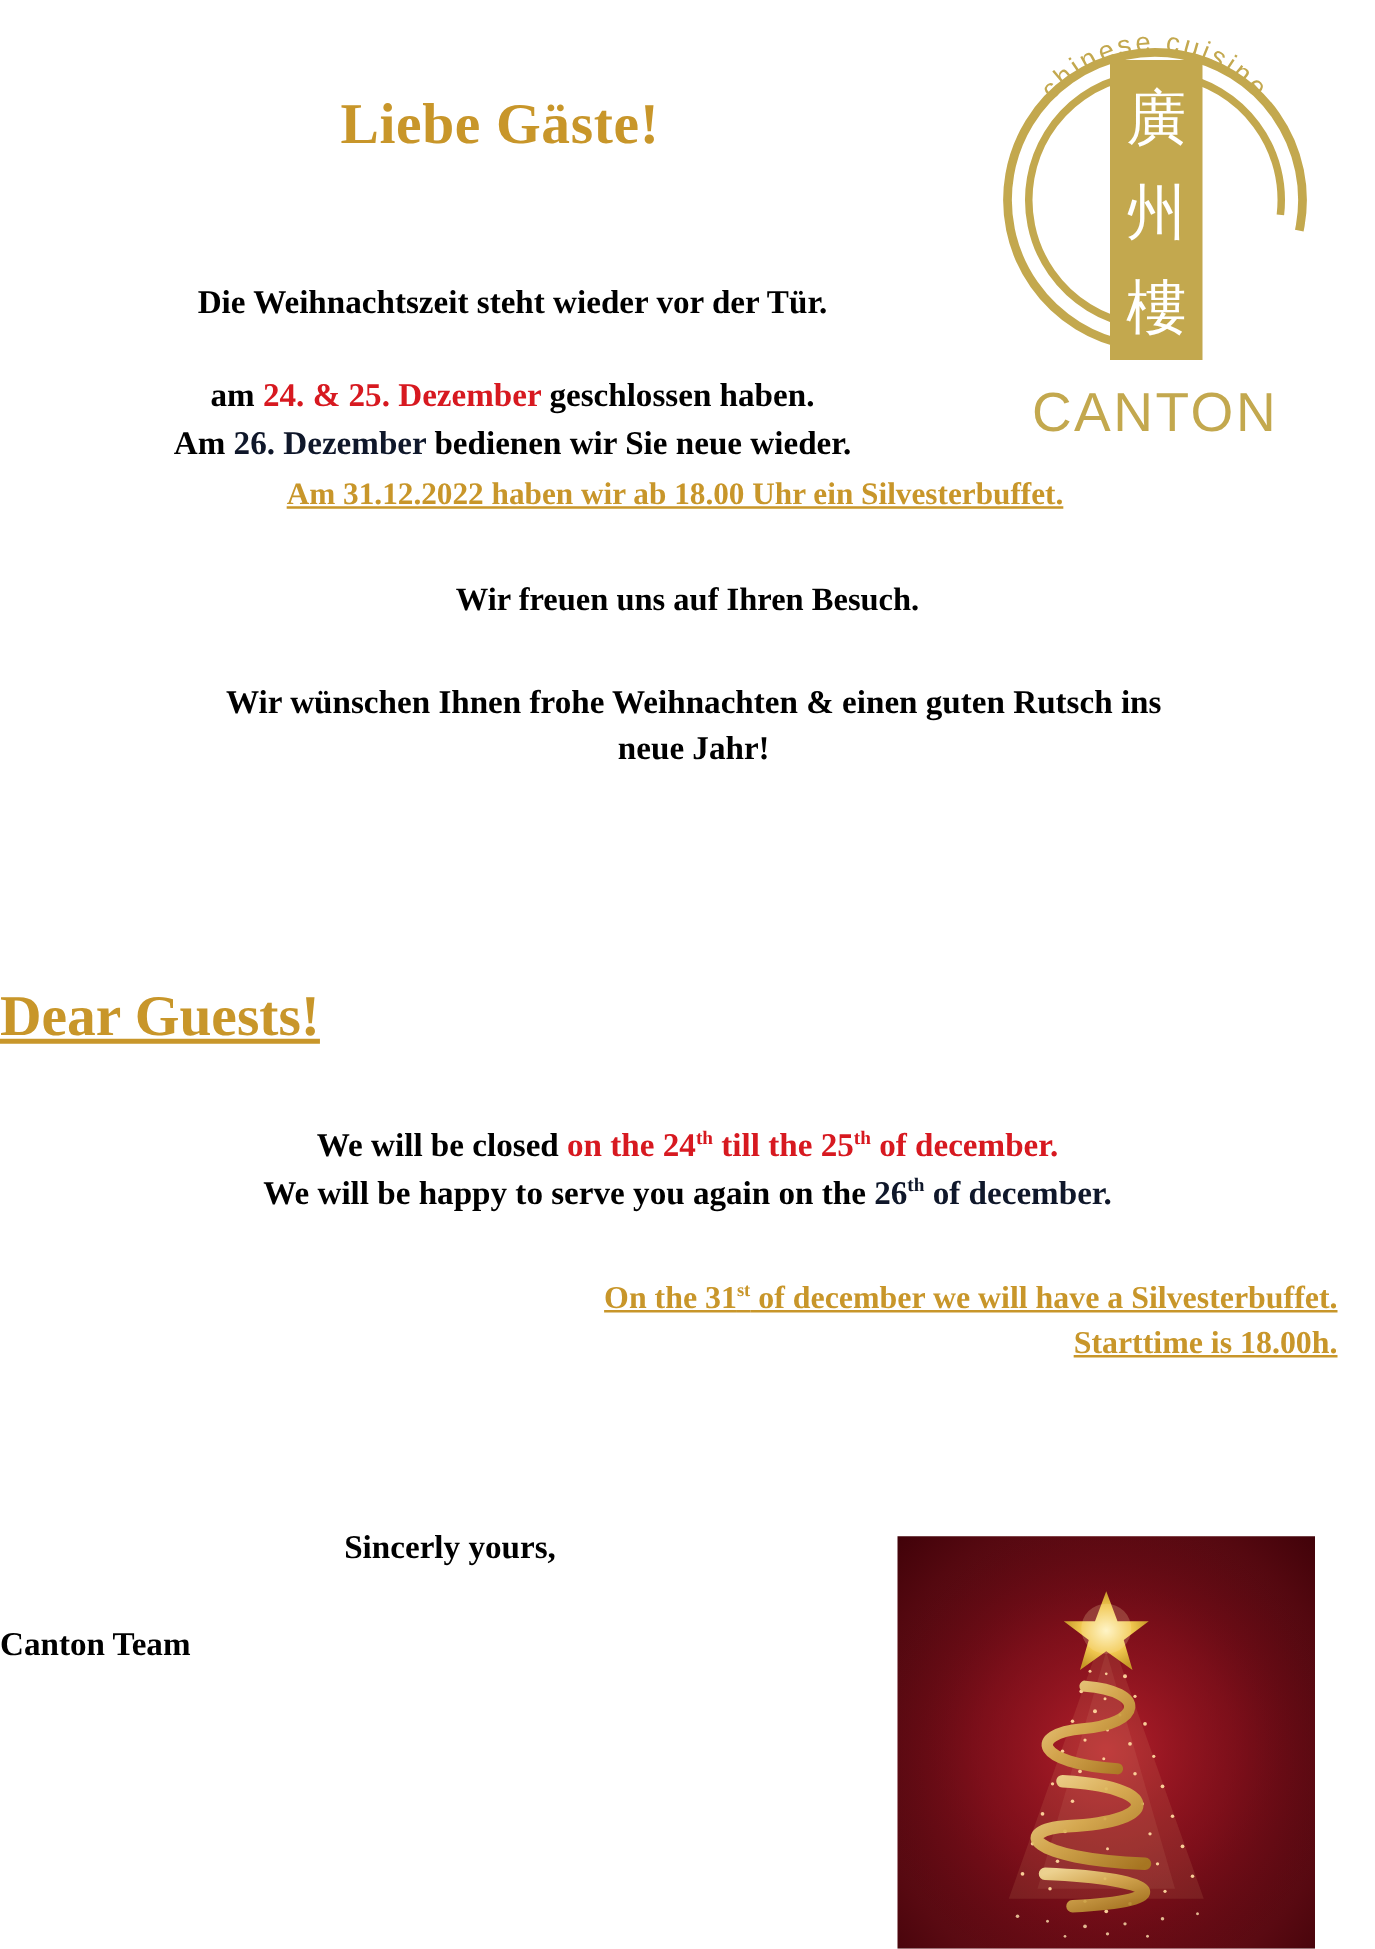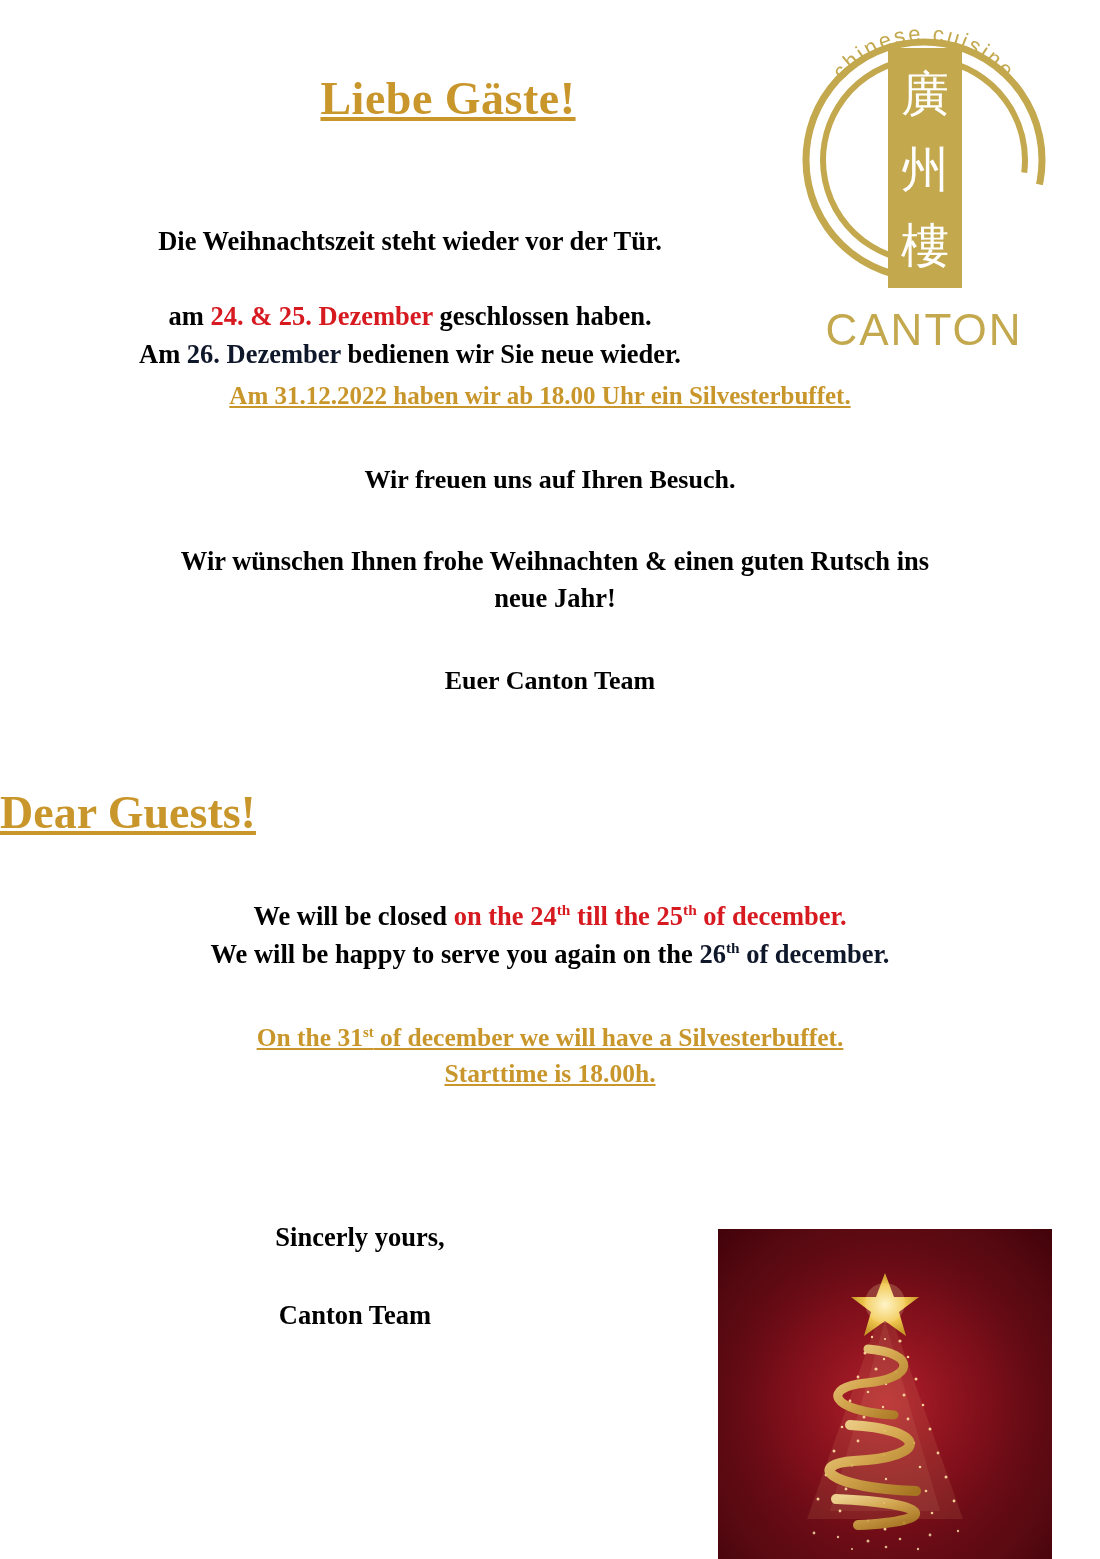--- a/index.html
+++ b/index.html
@@ -35,23 +35,21 @@
   
   .german-title {
     position: absolute;
     top: 72px;
     left: 0;
     width: 800px;
     text-align: center;
     font-size: 46px;
     font-weight: bold;
     color: #c8962a;
-    text-decoration: underline;
     letter-spacing: 0.5px;
-    margin-left: 48px;
   }
 
   .german-body {
     position: absolute;
     top: 186px;
     left: 20px;
     width: 780px;
     text-align: center;
     font-size: 26.5px;
     font-weight: bold;
@@ -126,21 +124,21 @@
     font-size: 26.5px;
     font-weight: bold;
     line-height: 1.42;
   }
 
   .silvester-en {
     position: absolute;
     top: 1020px;
     left: 30px;
     width: 1040px;
-    text-align: center;
+    text-align: right;
     font-size: 25.5px;
     font-weight: bold;
     color: #c8962a;
     text-decoration: underline;
     line-height: 1.42;
   }
 
   .merry {
     position: absolute;
     top: 1136px;
@@ -159,21 +157,20 @@
     text-align: center;
     font-size: 26.5px;
     font-weight: bold;
   }
 
   .team-en {
     position: absolute;
     top: 1300px;
     left: 0;
     width: 710px;
-    text-align: center;
     font-size: 26.5px;
     font-weight: bold;
   }
 
   sup {
     font-size: 0.58em;
     vertical-align: super;
     line-height: 0;
   }
 
@@ -230,21 +227,20 @@
 
   <div class="silvester-de">Am 31.12.2022 haben wir ab 18.00 Uhr ein Silvesterbuffet.</div>
 
   <div class="besuch">Wir freuen uns auf Ihren Besuch.</div>
 
   <div class="wishes">
     <span>Wir wünschen Ihnen frohe Weihnachten &amp; einen guten Rutsch ins</span><br>
     <span>neue Jahr!</span>
   </div>
 
-  <div class="team-de">Euer Canton Team</div>
 
   <div class="english-title">Dear Guests!</div>
 
   <div class="english-body">
     <span>We will be closed </span><span class="red"><span>on the 24</span><sup>th</sup><span> till the 25</span><sup>th</sup><span> of december.</span></span><br>
     <span>We will be happy to serve you again on the </span><span class="green"><span>26</span><sup>th</sup><span> of december.</span></span>
   </div>
 
   <div class="silvester-en">
     <span>On the 31</span><sup>st</sup><span> of december we will have a Silvesterbuffet.</span><br>

